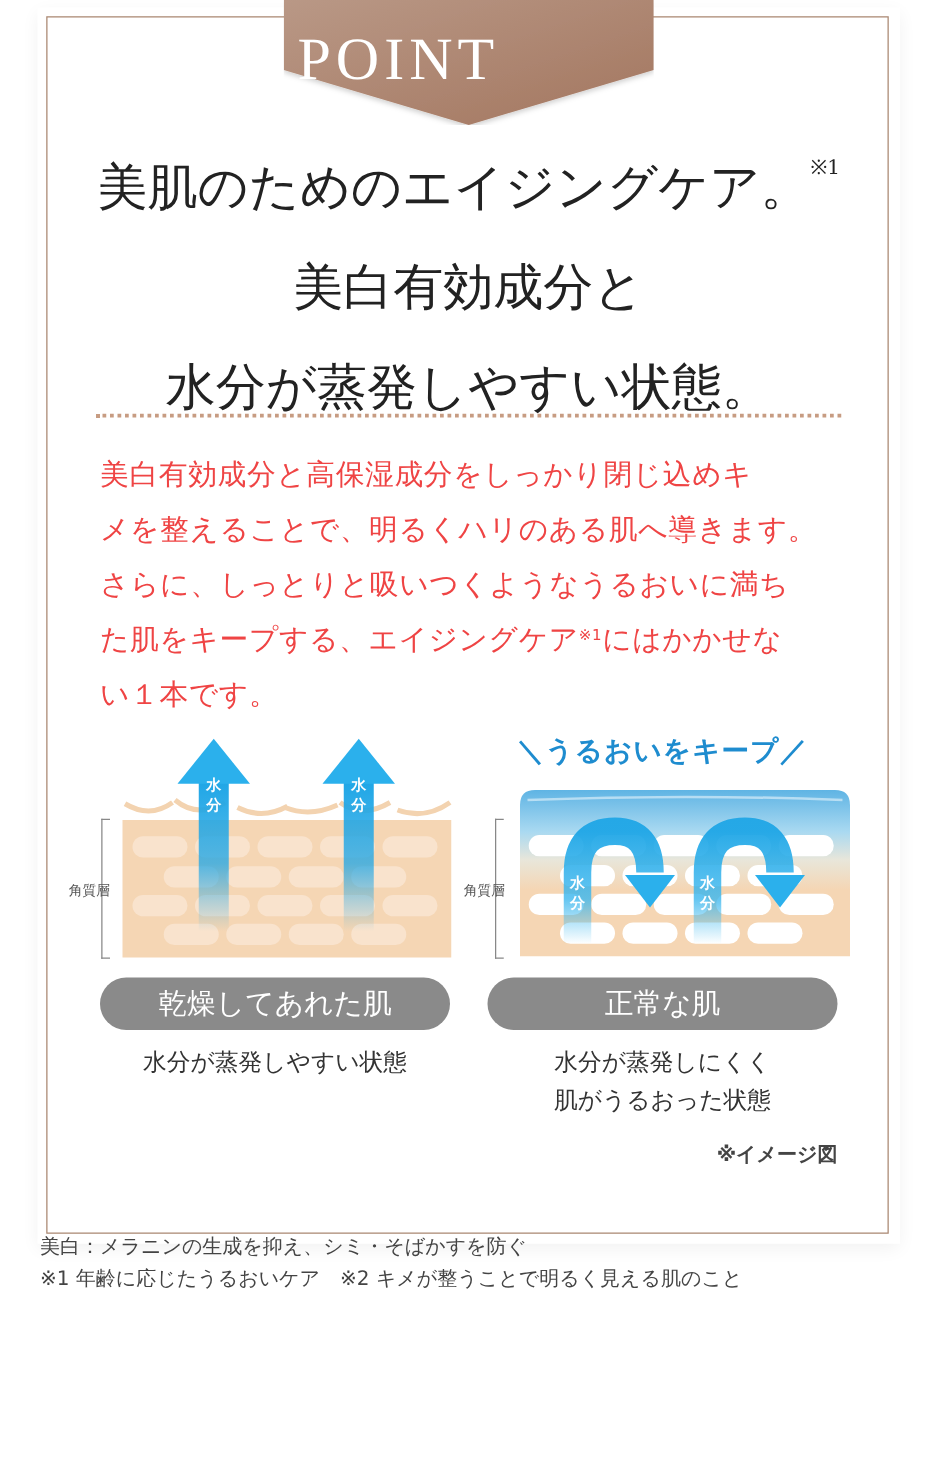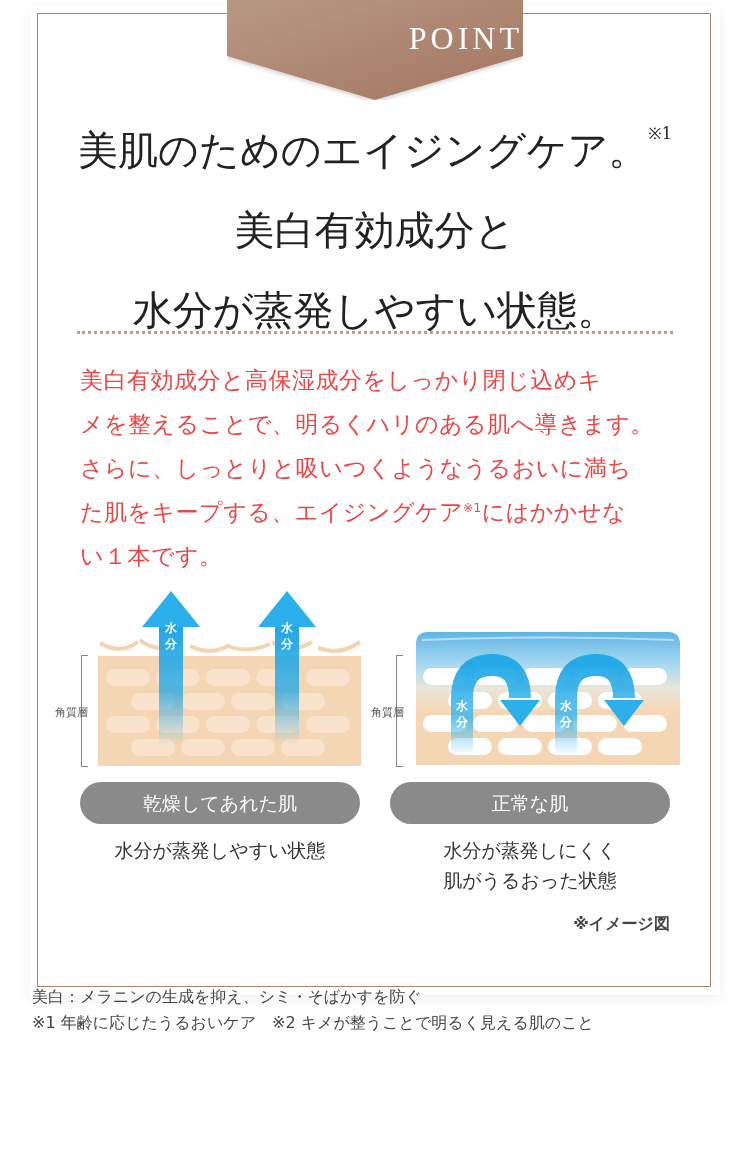--- a/index.html
+++ b/index.html
@@ -5,22 +5,22 @@
   html, body { margin: 0; padding: 0; background: #ffffff; }
   body { width: 750px; height: 1172px; position: relative; overflow: hidden;
          font-family: "DejaVu Sans", "Liberation Sans", sans-serif; color: #333; }
 
   .card { position: absolute; left: 30px; top: 6px; width: 690px; height: 989px;
           background: #fff; box-shadow: 0 4px 14px rgba(0,0,0,0.06); }
   .frame { position: absolute; left: 37px; top: 13px; width: 674px; height: 974px;
            border: 1.5px solid #a98670; box-sizing: border-box; }
 
   .ribbon { position: absolute; left: 227px; top: 0; width: 296px; height: 100px; }
-  .ribbon-label { position: absolute; left: 227px; top: 20px; width: 296px; text-align: right;
-                  font-family: "Liberation Serif", "DejaVu Serif", serif; font-size: 32px;
+  .ribbon-label { position: absolute; left: 238px; top: 20px; width: 296px; text-align: left;
+                  font-family: "Liberation Serif", "DejaVu Serif", serif; font-size: 48px;
                   letter-spacing: 4px; color: #ffffff; }
 
   .headline { position: absolute; left: 60px; top: 110px; width: 630px; text-align: center;
               font-family: "DejaVu Serif", "Liberation Serif", serif; font-size: 40px;
               line-height: 80px; color: #222; }
   .headline .line { display: block; white-space: nowrap; }
   .headline sup { font-size: 16px; vertical-align: top; position: relative; top: -16px; }
 
   .divider { position: absolute; left: 77px; top: 331px; width: 596px; height: 0;
              border-top: 3px dotted #c79c82; }
@@ -30,21 +30,21 @@
   .body-text sup { font-size: 12px; vertical-align: top; position: relative; top: -4px; }
 
   .diagram { position: absolute; top: 580px; width: 320px; height: 195px; }
   .diagram.left { left: 50px; }
   .diagram.right { left: 370px; }
 
   .layer-label { position: absolute; font-size: 11px; color: #555; }
   .bracket { position: absolute; border: 1.5px solid #888; border-right: none; width: 6px; }
 
   .pill { position: absolute; top: 782px; height: 42px; border-radius: 21px; background: #8a8a8a;
-          color: #fff; font-size: 19px; text-align: center; line-height: 42px; }
+          color: #fff; font-size: 23px; text-align: center; line-height: 42px; }
   .pill.left { left: 80px; width: 280px; }
   .pill.right { left: 390px; width: 280px; }
 
   .caption { position: absolute; text-align: center; font-size: 19px; line-height: 30px; color: #333; }
   .caption.left { left: 80px; width: 280px; top: 835px; }
   .caption.right { left: 390px; width: 280px; top: 835px; }
   .caption .l { display: block; }
 
   .image-note { position: absolute; left: 520px; top: 914px; width: 150px; text-align: right;
                 font-size: 16px; color: #444; font-weight: bold; }
@@ -145,20 +145,21 @@
       <polygon points="208,47 237,11 266,47" fill="#2bb0ec"></polygon>
     </g>
   </svg>
   <div class="arrow-label" style="left:114px; top:40px;"><span>水</span><br><span>分</span></div>
   <div class="arrow-label" style="left:230px; top:40px;"><span>水</span><br><span>分</span></div>
   <div class="bracket" style="left:31px; top:75px; height:110px;"></div>
   <div class="layer-label" style="left:5px; top:125px;">角質層</div>
 </div>
 
 <div class="diagram right">
+  <div class="keep-title">＼うるおいをキープ／</div>
   <svg width="320" height="195" viewBox="0 0 320 195">
     <defs>
       <linearGradient id="skinR" x1="0" y1="0" x2="0" y2="1">
         <stop offset="0" stop-color="#5fb4e4"></stop>
         <stop offset="0.25" stop-color="#a9d9f1"></stop>
         <stop offset="0.42" stop-color="#e8e6da"></stop>
         <stop offset="0.6" stop-color="#f5d6b4"></stop>
         <stop offset="1" stop-color="#f5d6b4"></stop>
       </linearGradient>
       <linearGradient id="uFade" x1="0" y1="0" x2="0" y2="1">

